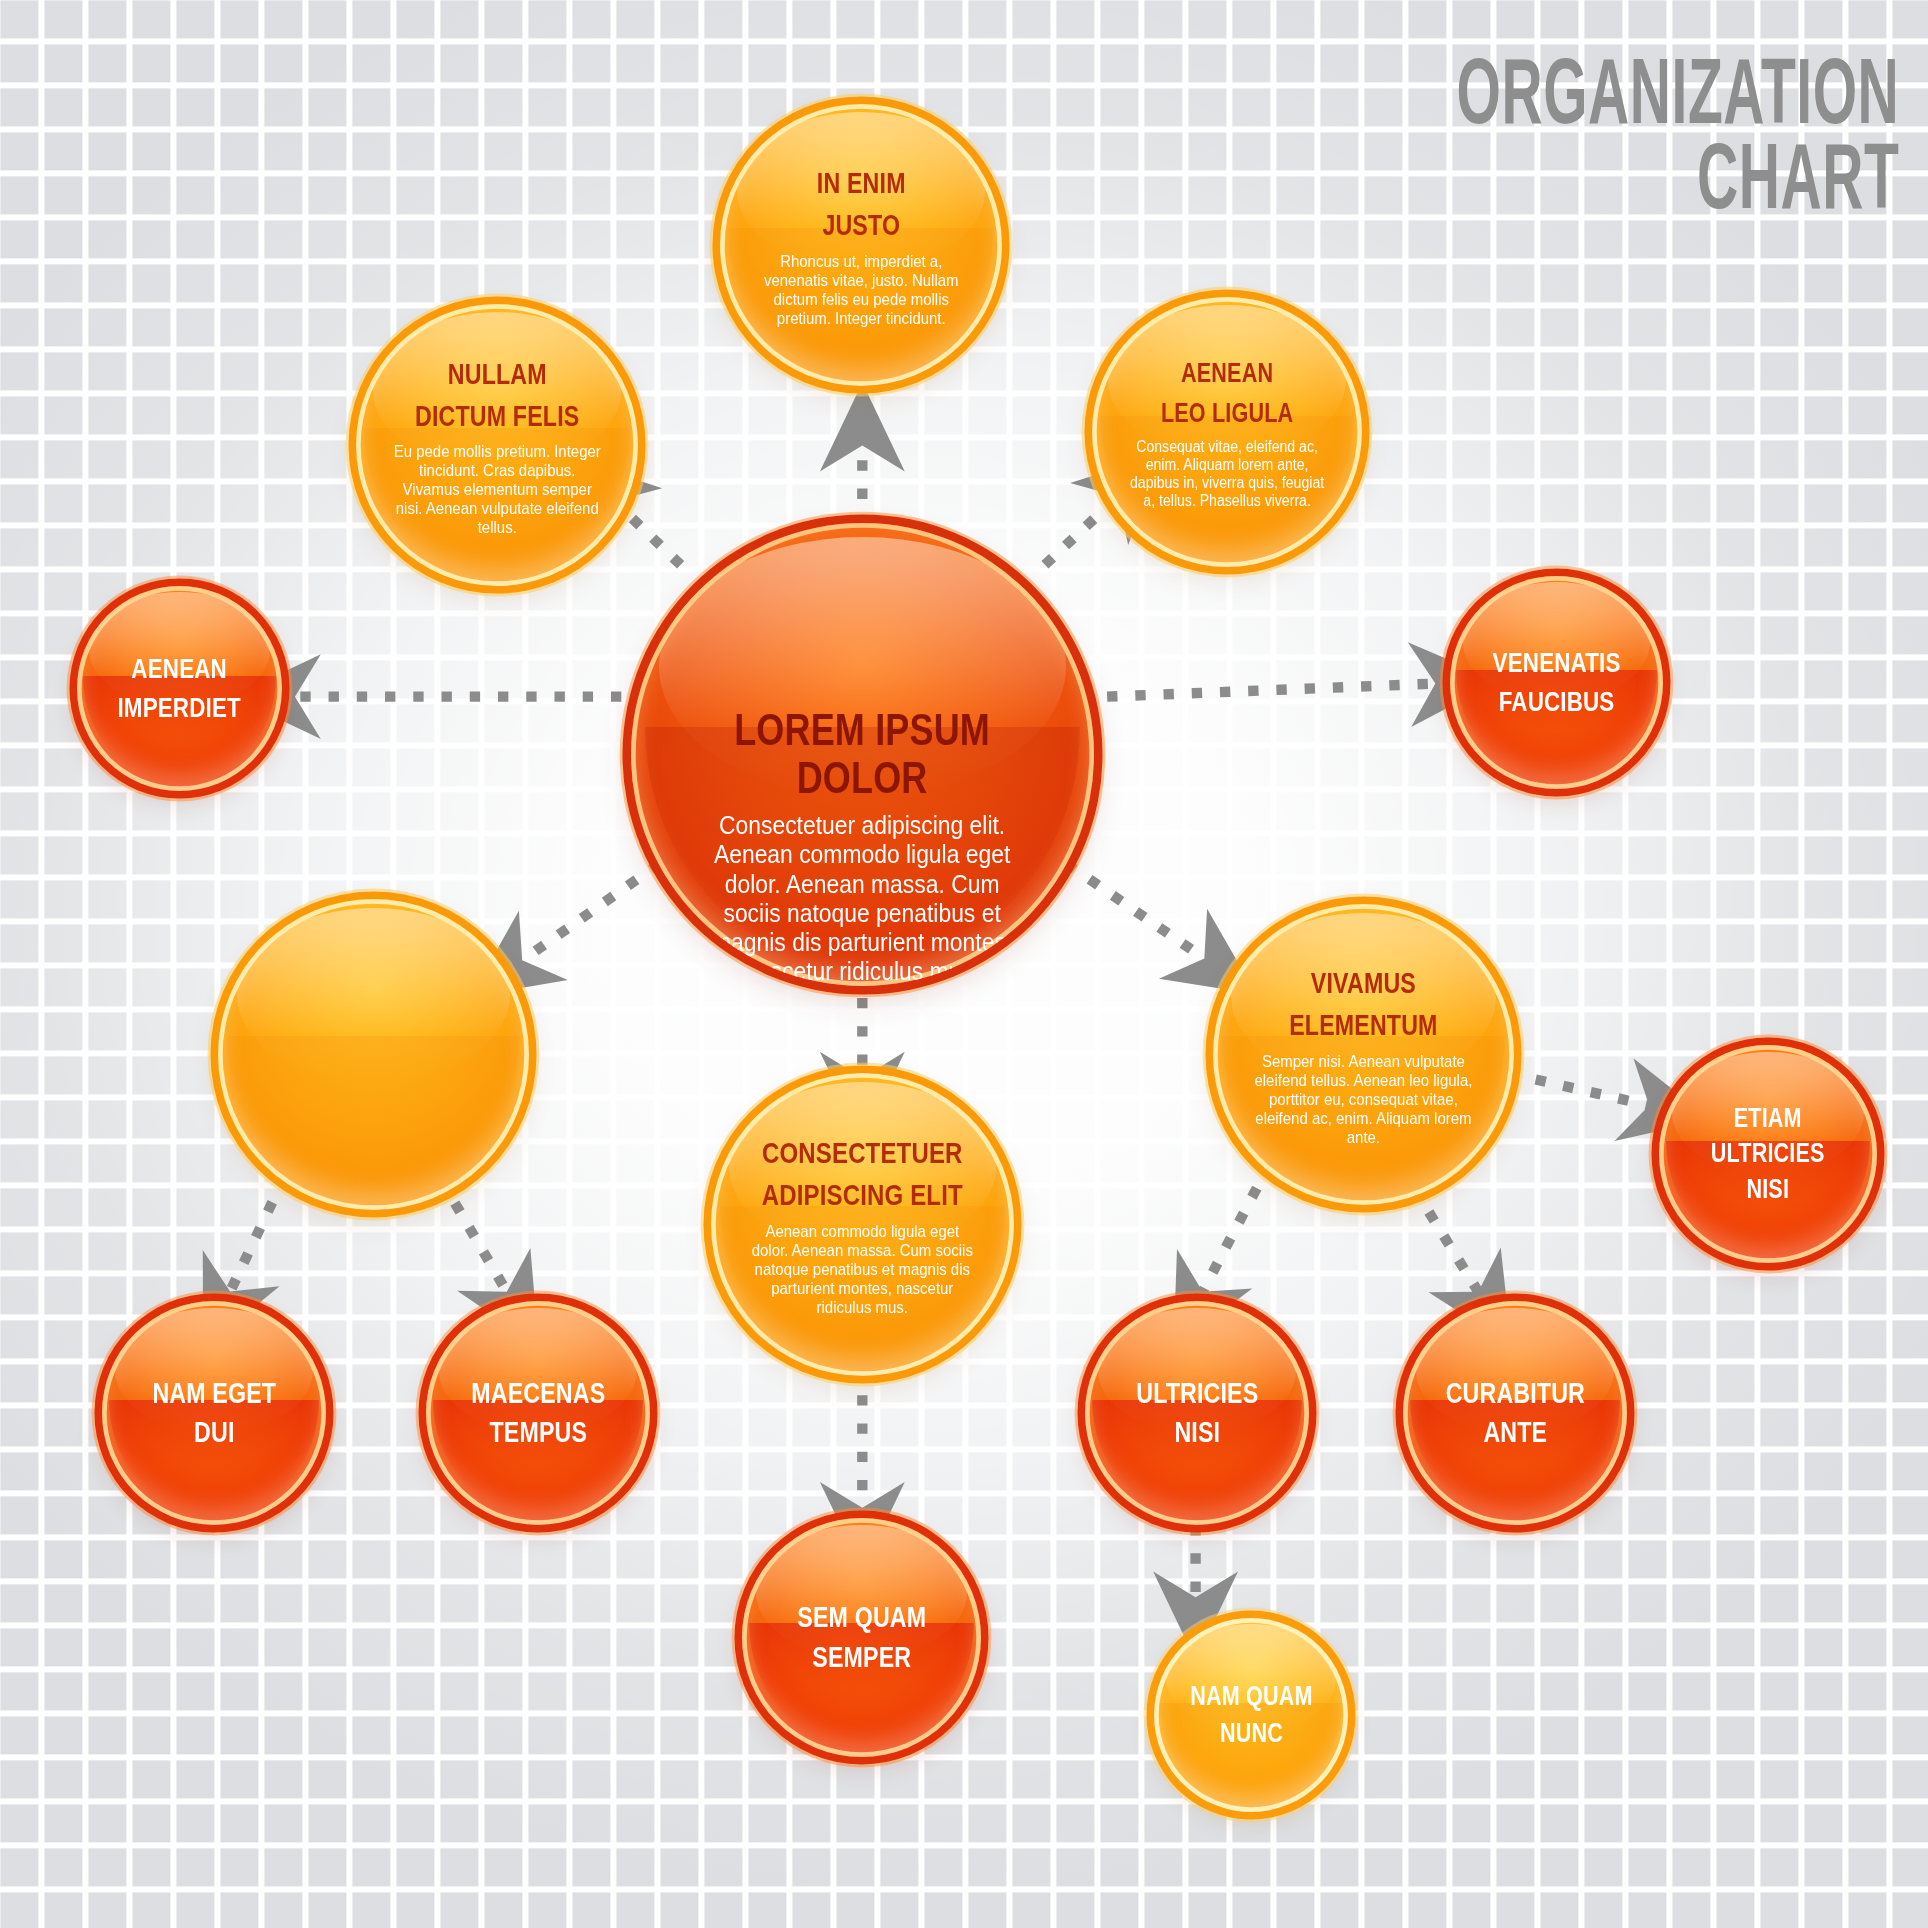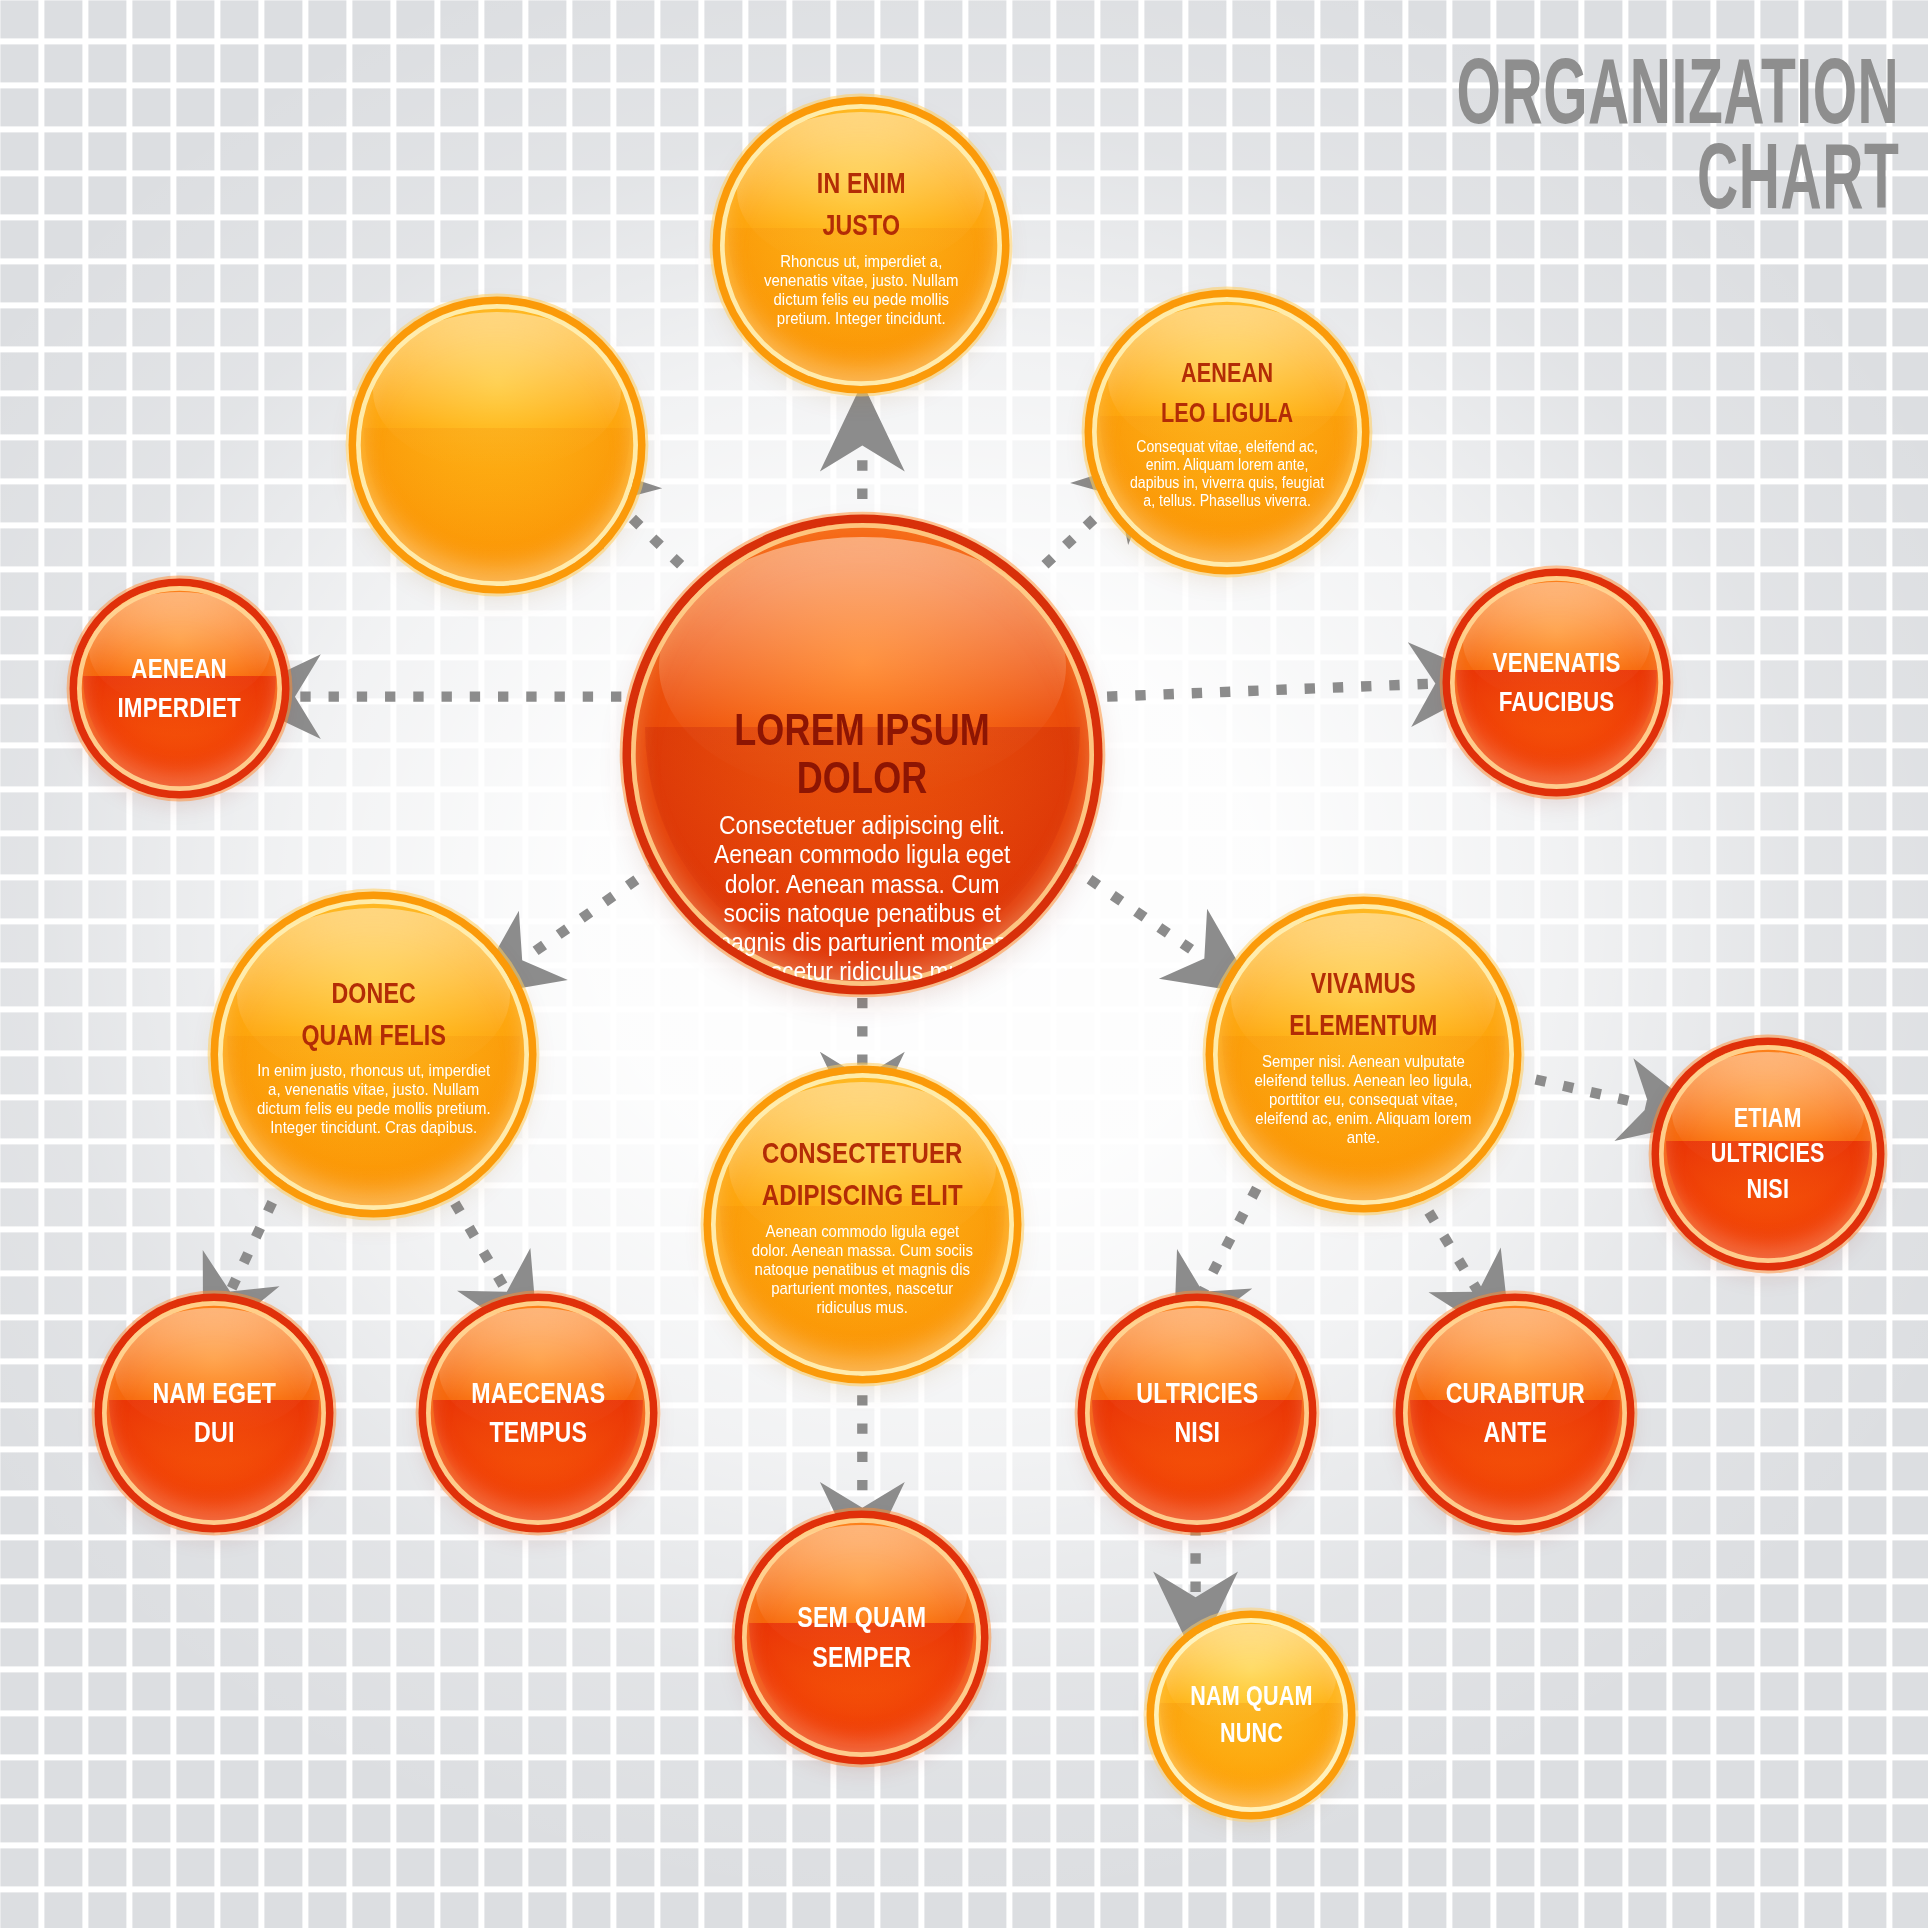--- a/index.html
+++ b/index.html
@@ -214,46 +214,46 @@
         <span class="tl">JUSTO</span>
       </div>
       <div class="body" style="font-size:17px;">Rhoncus ut, imperdiet a, venenatis vitae, justo. Nullam dictum felis eu pede mollis pretium. Integer tincidunt.</div>
     </div>
   </div>
 
   <div class="node c-amber" style="left:356px;top:304px;width:282px;height:282px;">
     <div class="shade"></div>
     <div class="hl"></div>
     <div class="rim"></div>
+    <div class="inner">
+      <div class="ttl" style="font-size:29px;line-height:1.45;">
+        <span class="tl">NULLAM</span>
+        <span class="tl">DICTUM FELIS</span>
+      </div>
+      <div class="body" style="font-size:17px;">Eu pede mollis pretium. Integer tincidunt. Cras dapibus. Vivamus elementum semper nisi. Aenean vulputate eleifend tellus.</div>
+    </div>
   </div>
 
   <div class="node c-amber" style="left:1092px;top:297px;width:270px;height:270px;">
     <div class="shade"></div>
     <div class="hl"></div>
     <div class="rim"></div>
     <div class="inner">
       <div class="ttl" style="font-size:27px;line-height:1.45;">
         <span class="tl">AENEAN</span>
         <span class="tl">LEO LIGULA</span>
       </div>
       <div class="body" style="font-size:16px;">Consequat vitae, eleifend ac, enim. Aliquam lorem ante, dapibus in, viverra quis, feugiat a, tellus. Phasellus viverra.</div>
     </div>
   </div>
 
   <div class="node c-amber" style="left:218px;top:899px;width:311px;height:311px;">
     <div class="shade"></div>
     <div class="hl"></div>
     <div class="rim"></div>
-    <div class="inner">
-      <div class="ttl" style="font-size:29px;line-height:1.45;">
-        <span class="tl">DONEC</span>
-        <span class="tl">QUAM FELIS</span>
-      </div>
-      <div class="body" style="font-size:17px;">In enim justo, rhoncus ut, imperdiet a, venenatis vitae, justo. Nullam dictum felis eu pede mollis pretium. Integer tincidunt. Cras dapibus.</div>
-    </div>
   </div>
 
   <div class="node c-amber" style="left:711px;top:1073px;width:303px;height:303px;">
     <div class="shade"></div>
     <div class="hl"></div>
     <div class="rim"></div>
     <div class="inner">
       <div class="ttl" style="font-size:30px;line-height:1.42;">
         <span class="tl">CONSECTETUER</span>
         <span class="tl">ADIPISCING ELIT</span>

